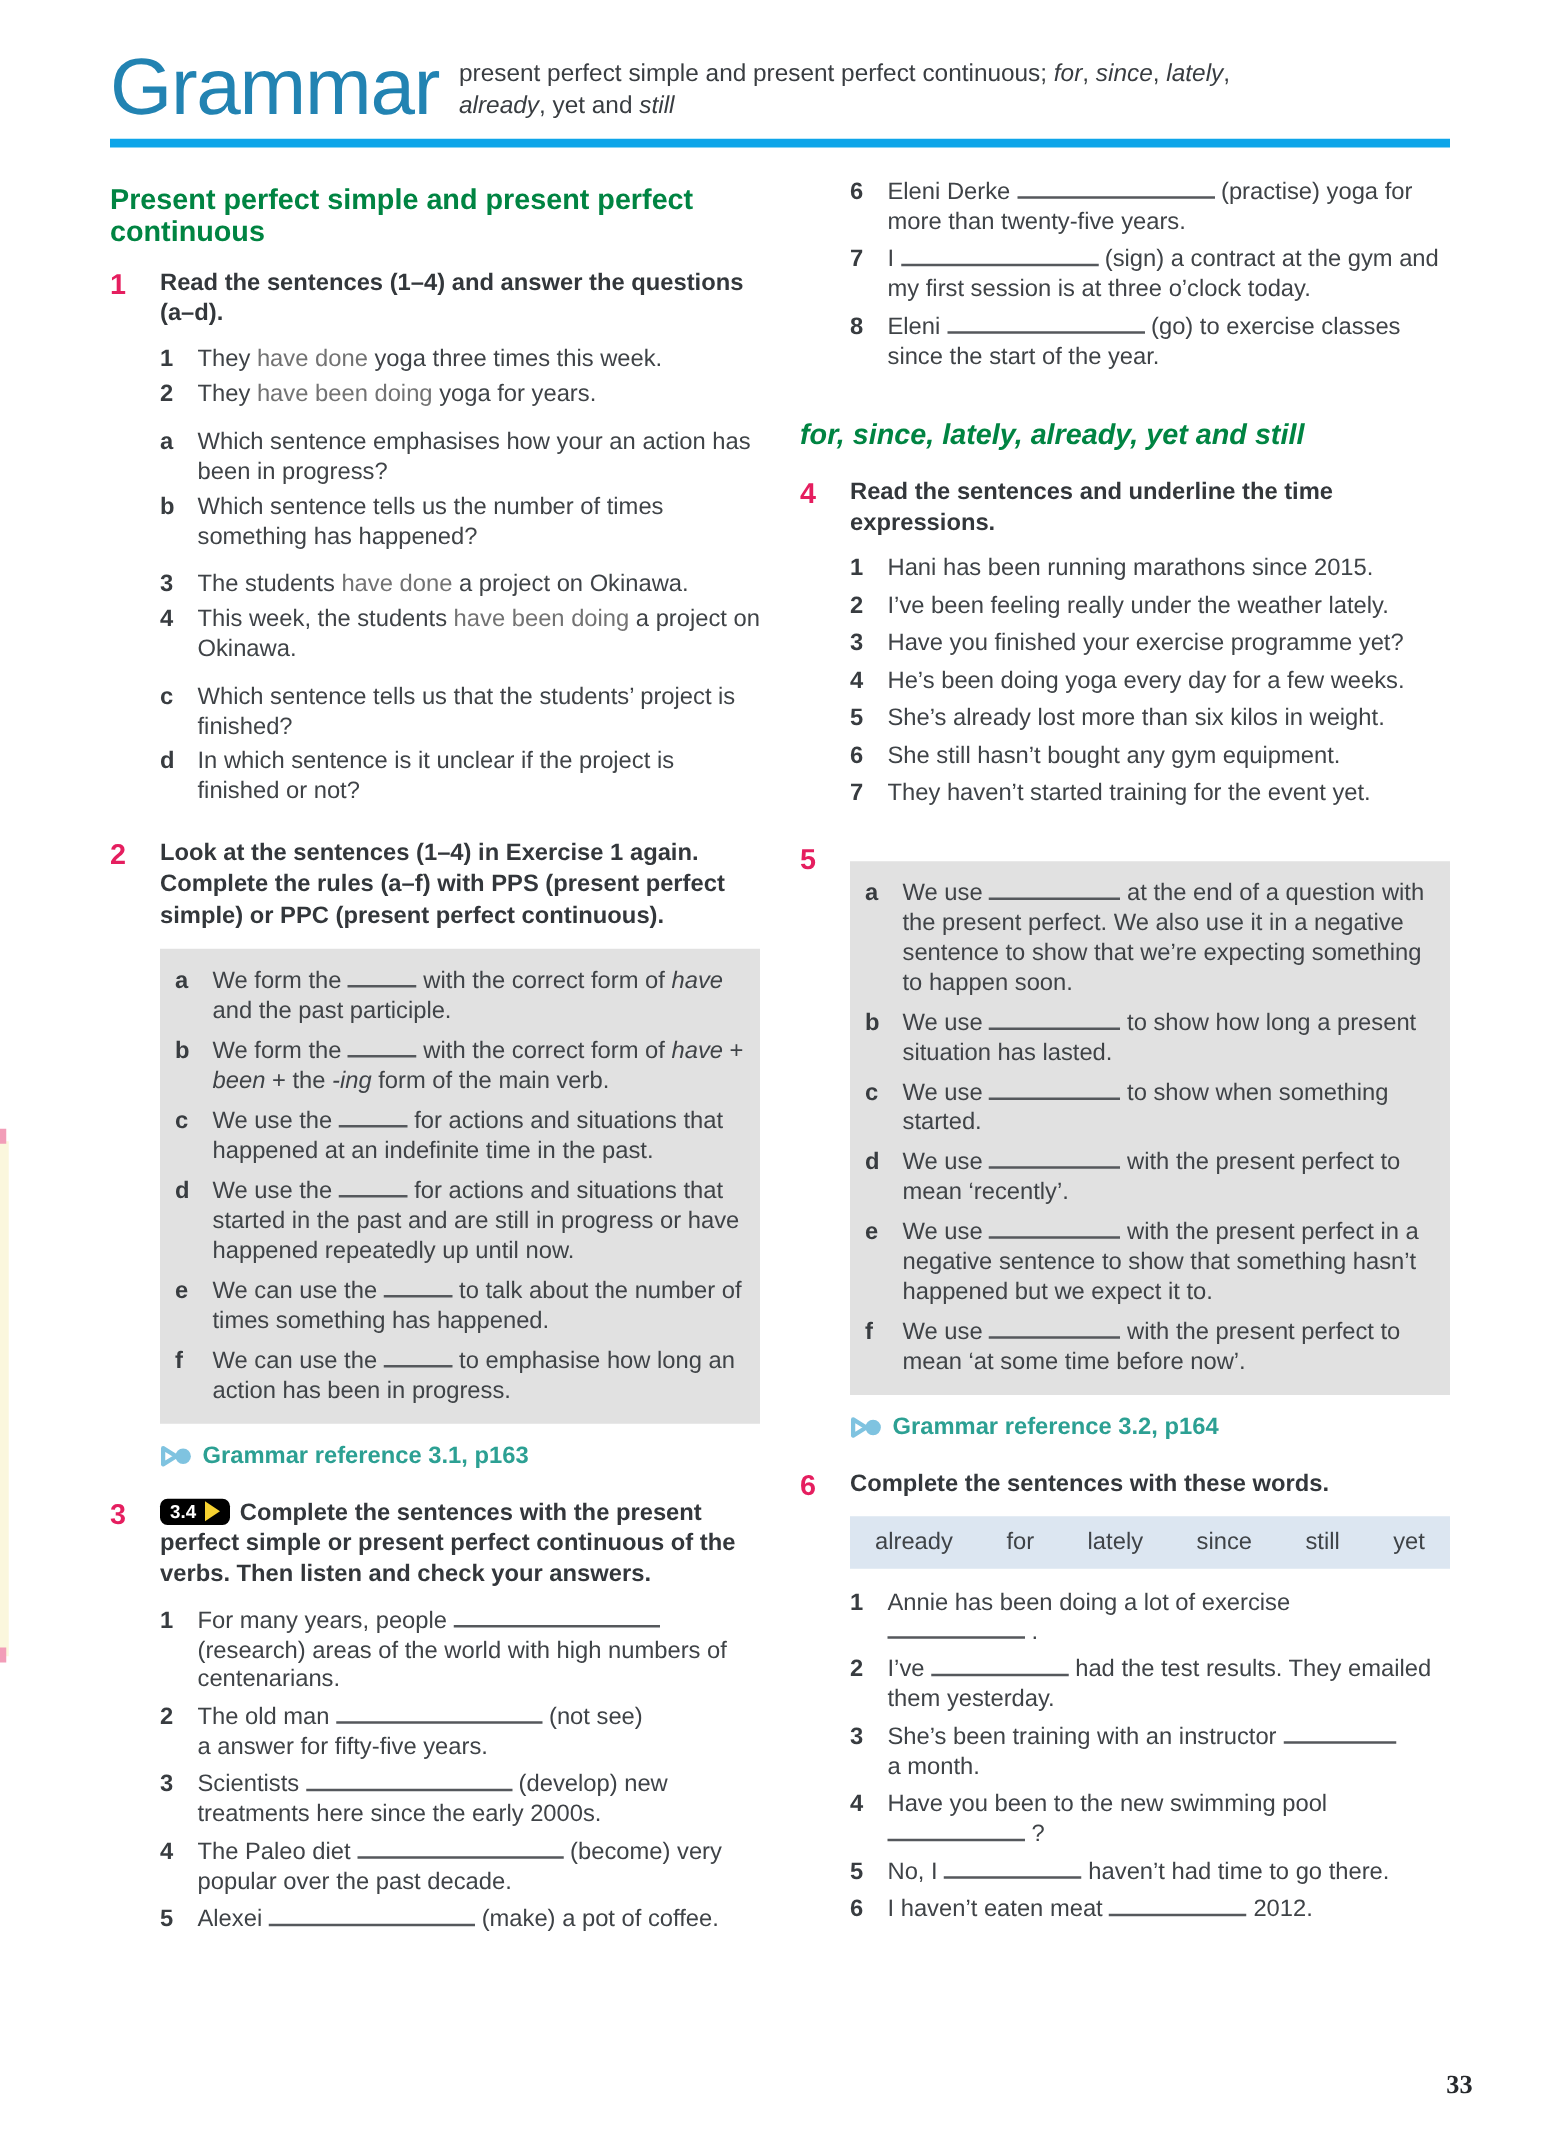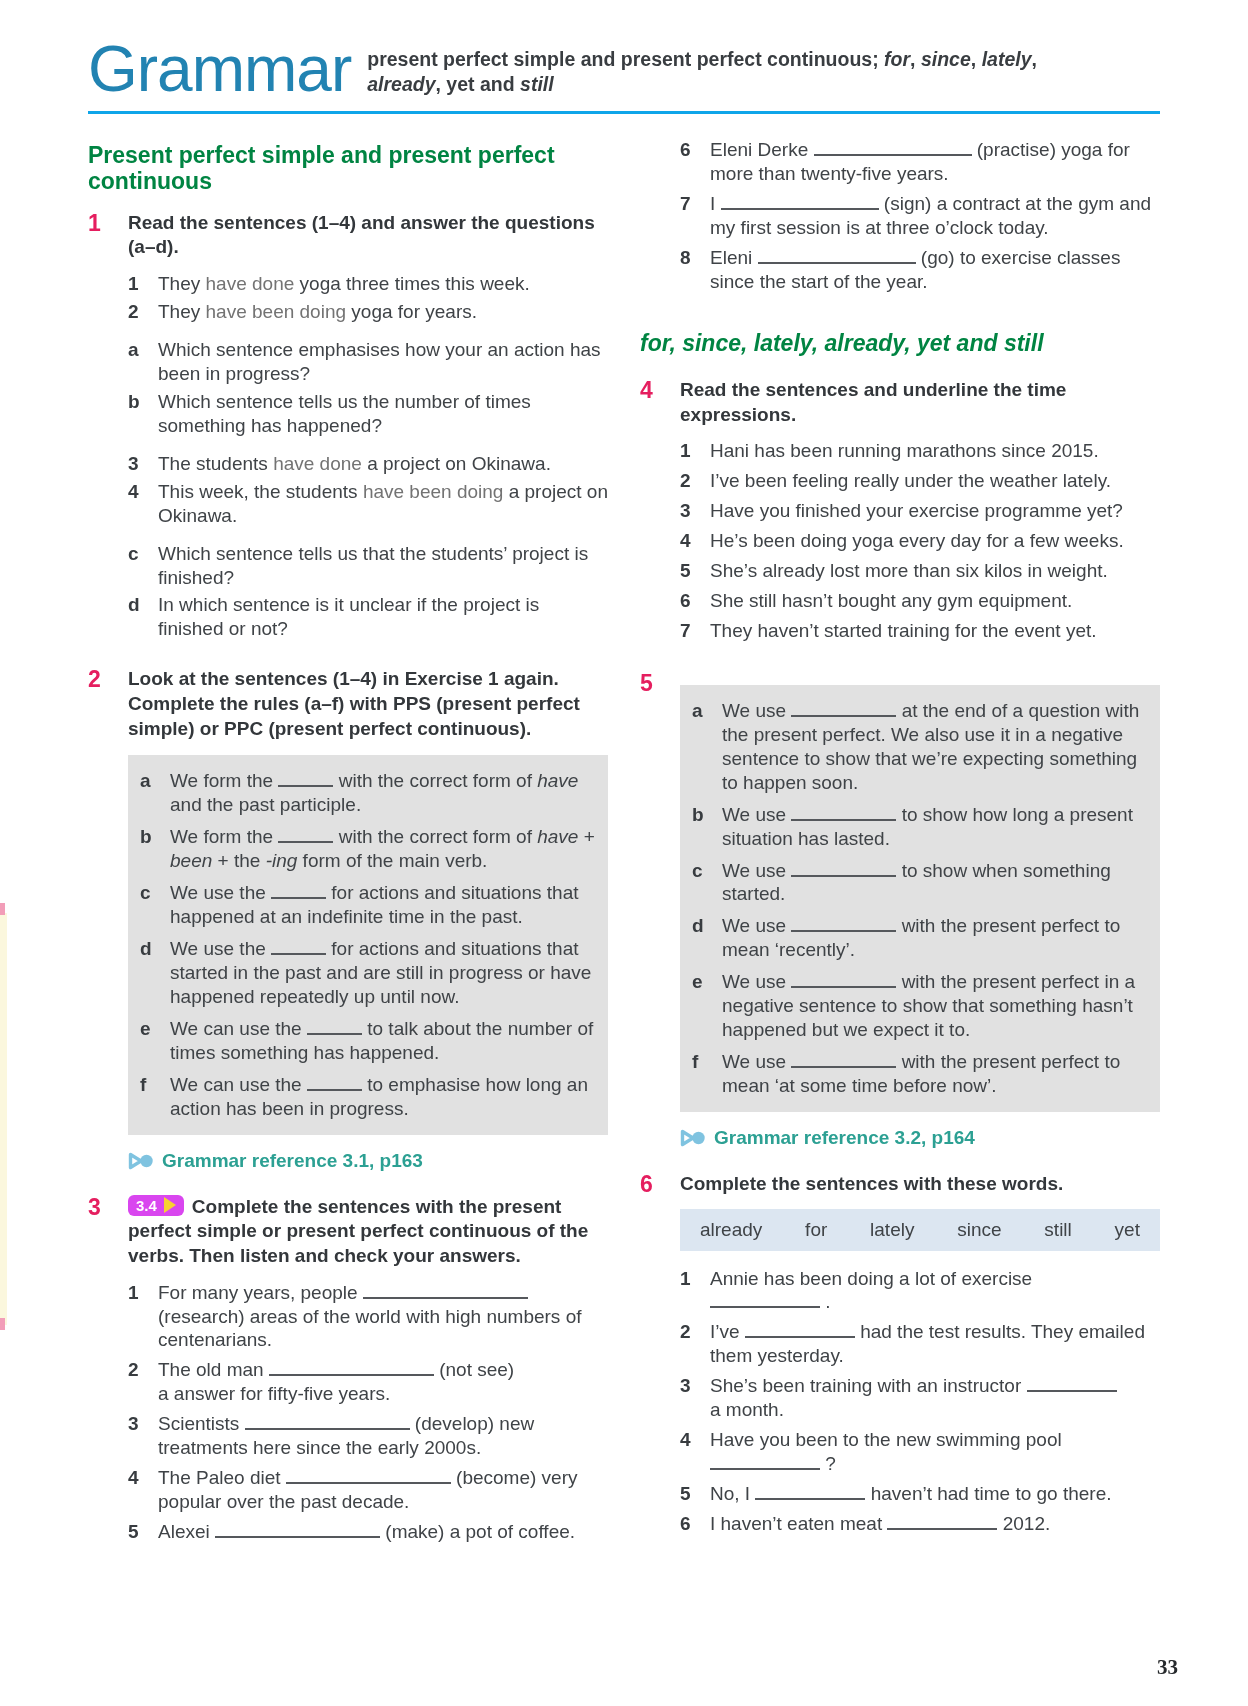--- a/index.html
+++ b/index.html
@@ -8,24 +8,24 @@
     background:#ffffff;overflow:hidden;
     font-family:"Liberation Sans","DejaVu Sans",sans-serif;
     color:#3f4347;font-size:19px;line-height:1.26;
   }
   
   .edge-strip{position:absolute;left:0;top:913px;width:7px;height:412px;background:#fbf7dd;}
   .edge-tick{position:absolute;left:0;width:5px;height:12px;background:#f29db8;}
   .tick-top{top:903px;} .tick-bottom{top:1318px;}
 
   .header{display:flex;align-items:flex-end;gap:16px;margin:40px 88px 0 88px;
-    border-bottom:3px solid #0ea5e9;padding-bottom:12px;}
+    border-bottom:7px solid #0ea5e9;padding-bottom:12px;}
   .title{margin:0;font-size:64px;font-weight:400;letter-spacing:-1px;
     color:#2283b2;line-height:0.92;}
-  .subtitle{margin:0 0 2px 0;font-size:19.5px;color:#393d41;line-height:1.28;max-width:680px;font-weight:bold;}
+  .subtitle{margin:0 0 2px 0;font-size:19.5px;color:#393d41;line-height:1.28;max-width:680px;}
 
   .columns{display:flex;gap:32px;margin:20px 88px 0 88px;}
   .col{width:520px;flex:none;}
 
   .section-heading{margin:8px 0 16px 0;font-size:23px;font-weight:700;
     color:#008442;line-height:1.15;}
   .section-heading.italic{font-style:italic;margin-top:30px;}
 
   .exercise{display:flex;gap:12px;margin-top:22px;}
   .exercise.first{margin-top:4px;}
@@ -43,21 +43,21 @@
   .rules-box{background:#e1e1e1;padding:14px 12px 12px 12px;margin:14px 0 12px 0;}
   .rules-box .item{margin-bottom:8px;}
   .rules-box .item:last-child{margin-bottom:2px;}
 
   .blank{display:inline-block;height:12px;border-bottom:2px solid #55585c;}
 
   .reference{display:flex;align-items:center;gap:9px;margin-top:14px;
     color:#2ca093;font-weight:700;}
   .ref-icon{flex:none;display:block;}
 
-  .audio-badge{display:inline-flex;align-items:center;gap:7px;background:#d946ef;
+  .audio-badge{display:inline-flex;align-items:center;gap:7px;background:#000000;
     border-radius:6px;padding:2px 8px 3px 8px;margin-right:8px;vertical-align:2px;}
   .audio-num{color:#ffffff;font-weight:700;font-size:15px;line-height:1;}
   .audio-tri{width:0;height:0;border-top:8px solid transparent;
     border-bottom:8px solid transparent;border-left:12px solid #f7d231;}
 
   .word-box{background:#dce6f1;padding:9px 20px;margin:12px 0 16px 0;
     display:flex;justify-content:space-between;align-items:center;}
 
   .page-number{position:absolute;right:70px;bottom:26px;font-size:21px;
     font-weight:700;color:#26292c;font-family:Liberation Serif, serif;}

